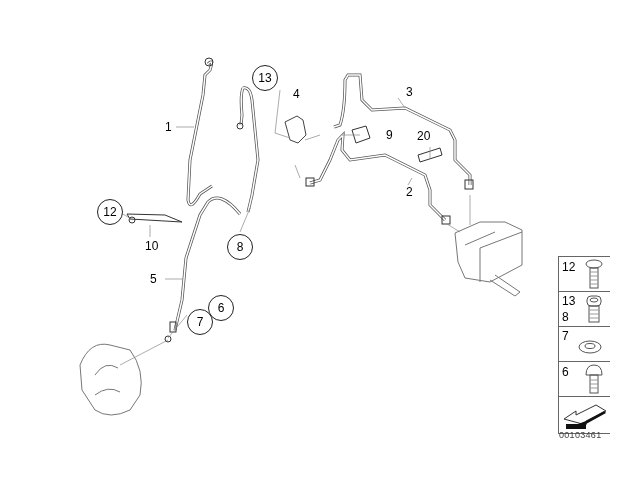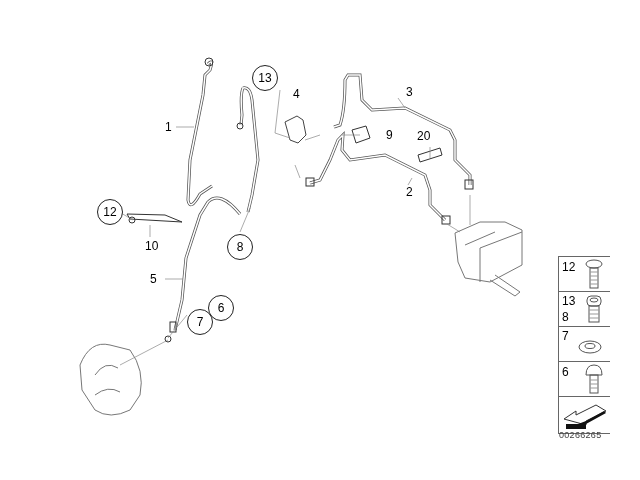--- a/index.html
+++ b/index.html
@@ -128,14 +128,14 @@
       </svg>
     </div>
     <div class="legend-cell" style="height:36px;border-bottom:1px solid #666;">
       <svg width="46" height="32" style="left:3px;top:2px;">
         <path d="M2 20 L14 12 L14 16 L34 6 L44 12 L24 22 L24 26 Z" fill="#fff" stroke="#333"></path>
         <path d="M8 28 L24 28 L24 25 L44 14 L42 12 L24 22 Z" fill="#111"></path>
         <rect x="4" y="25" width="20" height="5" fill="#111"></rect>
       </svg>
     </div>
   </div>
-  <span class="ref">00266265</span>
+  <span class="ref">00103461</span>
 </div>
 
 </body></html>

